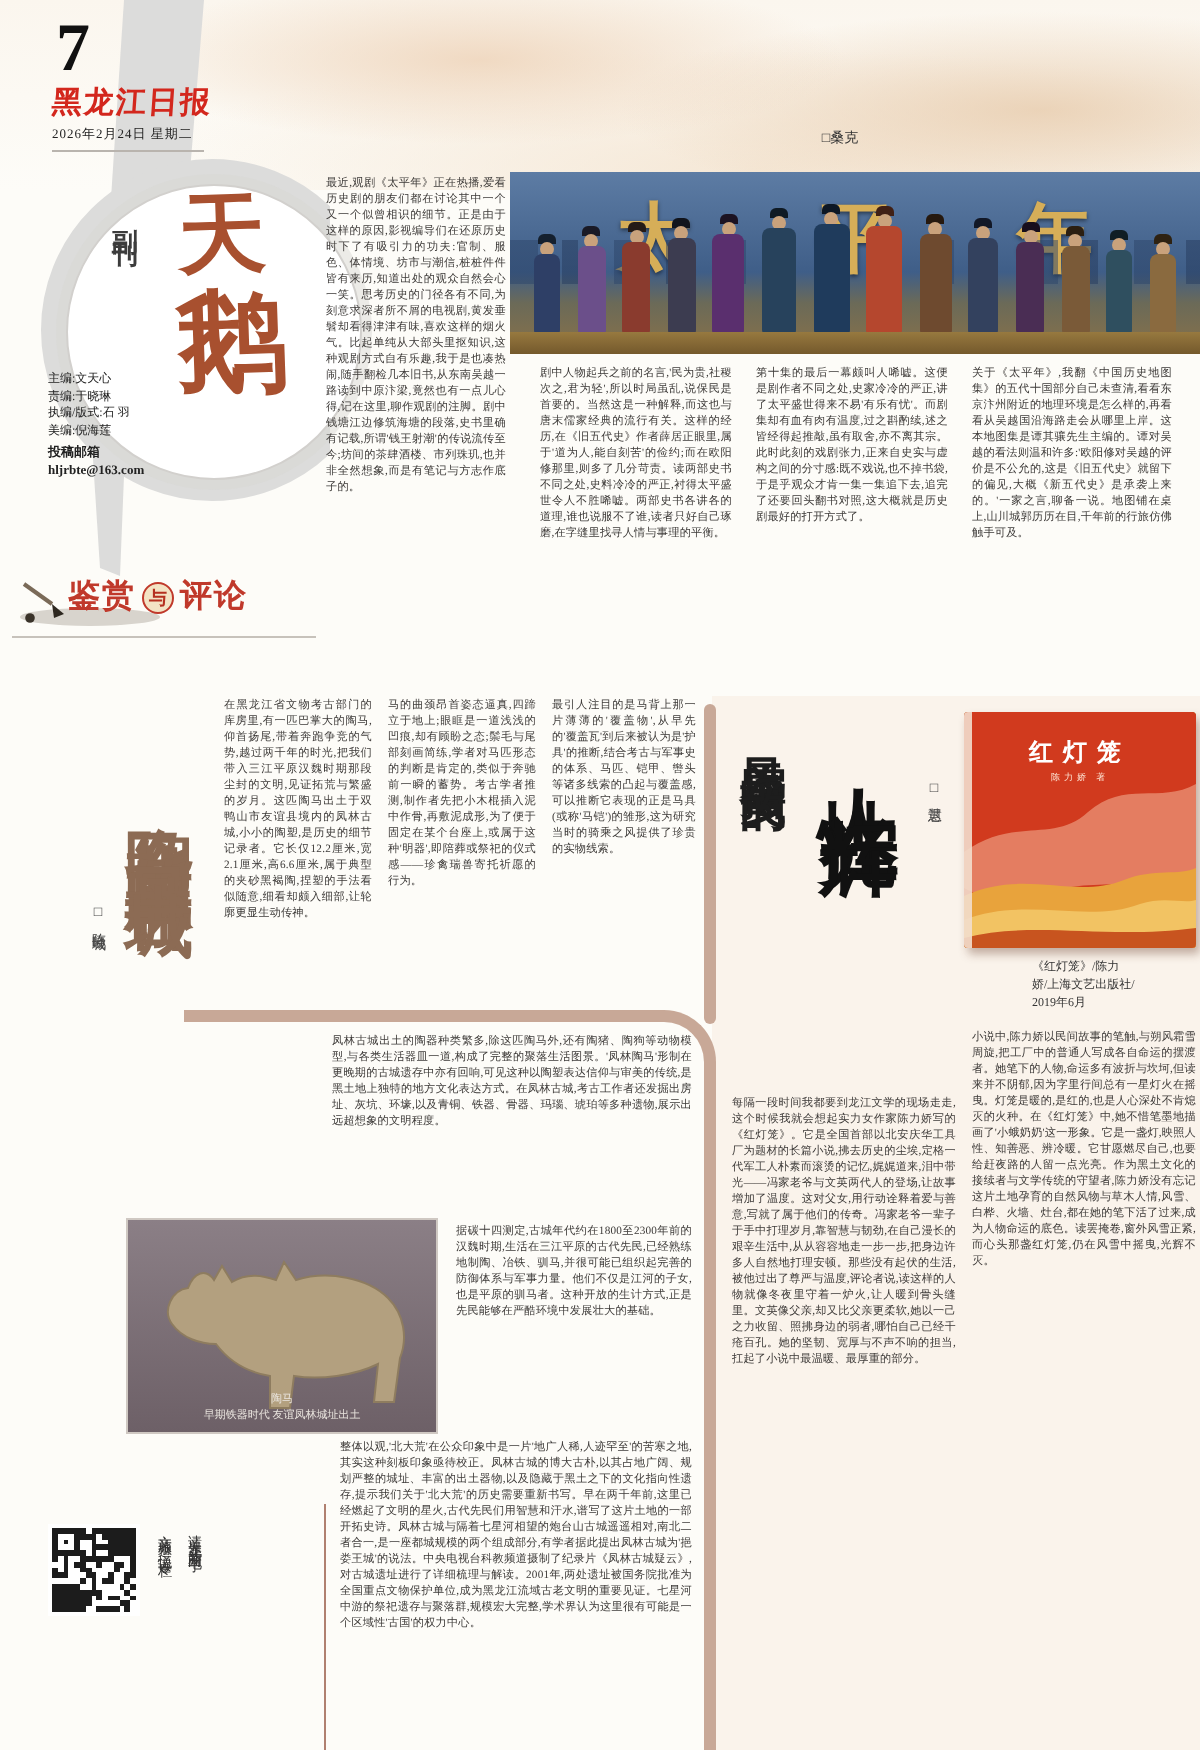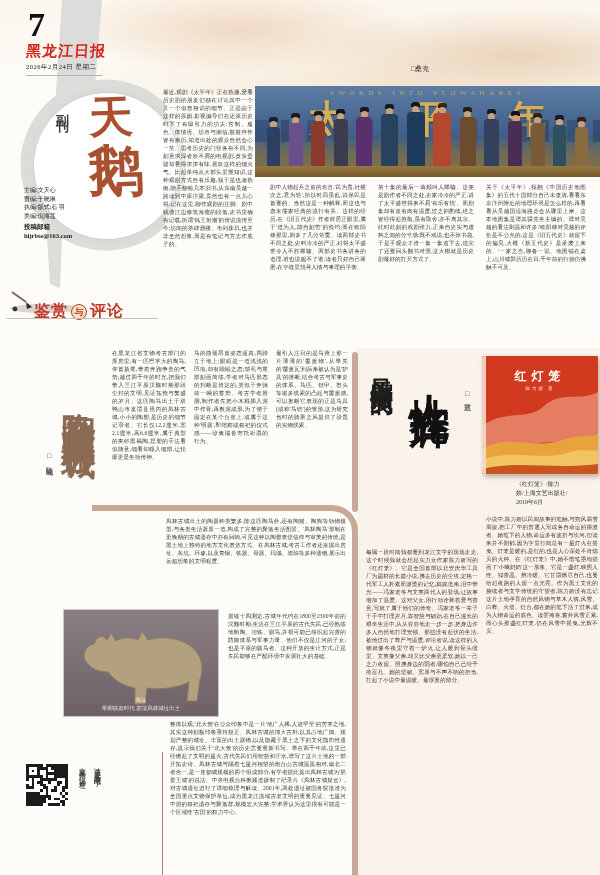--- a/index.html
+++ b/index.html
@@ -25,21 +25,21 @@
   .swanCircle{left:33px;top:92px;width:146px;height:146px;border-radius:50%;
         background:#fff;border:1px solid #d2d0cd;box-shadow:0 0 0 5px rgba(216,214,211,.45);}
   .fukan{left:53px;top:104px;writing-mode:vertical-rl;font-size:13px;letter-spacing:6px;
         color:#3c3c3c;font-weight:bold;}
   .swan{left:74px;top:94px;width:76px;text-align:center;color:#a8502f;transform:rotate(-2deg);}
   .swan .c1{font-size:44px;font-weight:bold;display:block;line-height:48px;}
   .swan .c2{font-size:55px;font-weight:bold;display:block;line-height:60px;margin-left:6px;}
   .staff{left:24px;top:186px;font-size:6px;line-height:8.6px;color:#222;}
   .mailbox{left:24px;top:222px;font-size:6.5px;line-height:9px;color:#222;font-weight:bold;}
   .badgeInk{left:10px;top:304px;width:70px;height:9px;border-radius:50%;background:#d8d4cd;}
-  .badgeRow{left:34px;top:301px;display:flex;align-items:center;gap:3px;}
+  .badgeRow{left:34px;top:288px;display:flex;align-items:center;gap:3px;}
   .bTxt{font-size:16px;font-weight:bold;color:#c0392b;letter-spacing:1px;}
   .bYu{width:14px;height:14px;border:1.3px solid #c0392b;border-radius:50%;background:#f3e3c4;
        color:#b5301f;font-size:9px;line-height:14px;text-align:center;font-weight:bold;}
   .badgeLine{left:6px;top:318px;width:152px;height:1px;background:#c7c2bb;}
   .featTitleL{left:56px;top:386px;writing-mode:vertical-rl;font-size:34px;font-weight:bold;
        color:#8c6b54;letter-spacing:4px;line-height:44px;}
   .featBylineL{left:44px;top:452px;writing-mode:vertical-rl;font-size:7px;color:#444;letter-spacing:1px;}
   
   .headline{left:163px;top:22px;width:424px;display:flex;align-items:baseline;justify-content:center;white-space:nowrap;}
   .hl1{font-size:40px;font-weight:bold;color:#7b3a34;letter-spacing:-2px;}
@@ -140,21 +140,20 @@
   <div class="abs badgeLine"></div>
 
   <div class="abs featTitleL">陶马背后的凤林古城</div>
   <div class="abs featBylineL">□陈晓城</div>
 
   <div class="abs headline">
   </div>
   <div class="abs hlByline">□桑克</div>
 
   <div class="abs poster">
-    <div class="eng">SWORDS INTO PLOWSHARES</div>
     <div class="ptitle">
       <span>太</span>
       <span>平</span>
       <span>年</span>
     </div>
     <div class="skyline"></div>
     <div class="figures" id="posterFigures">
         <div class="fig">
           <div class="hat" style="background: rgb(21, 32, 46);"></div>
           <div class="head"></div>

